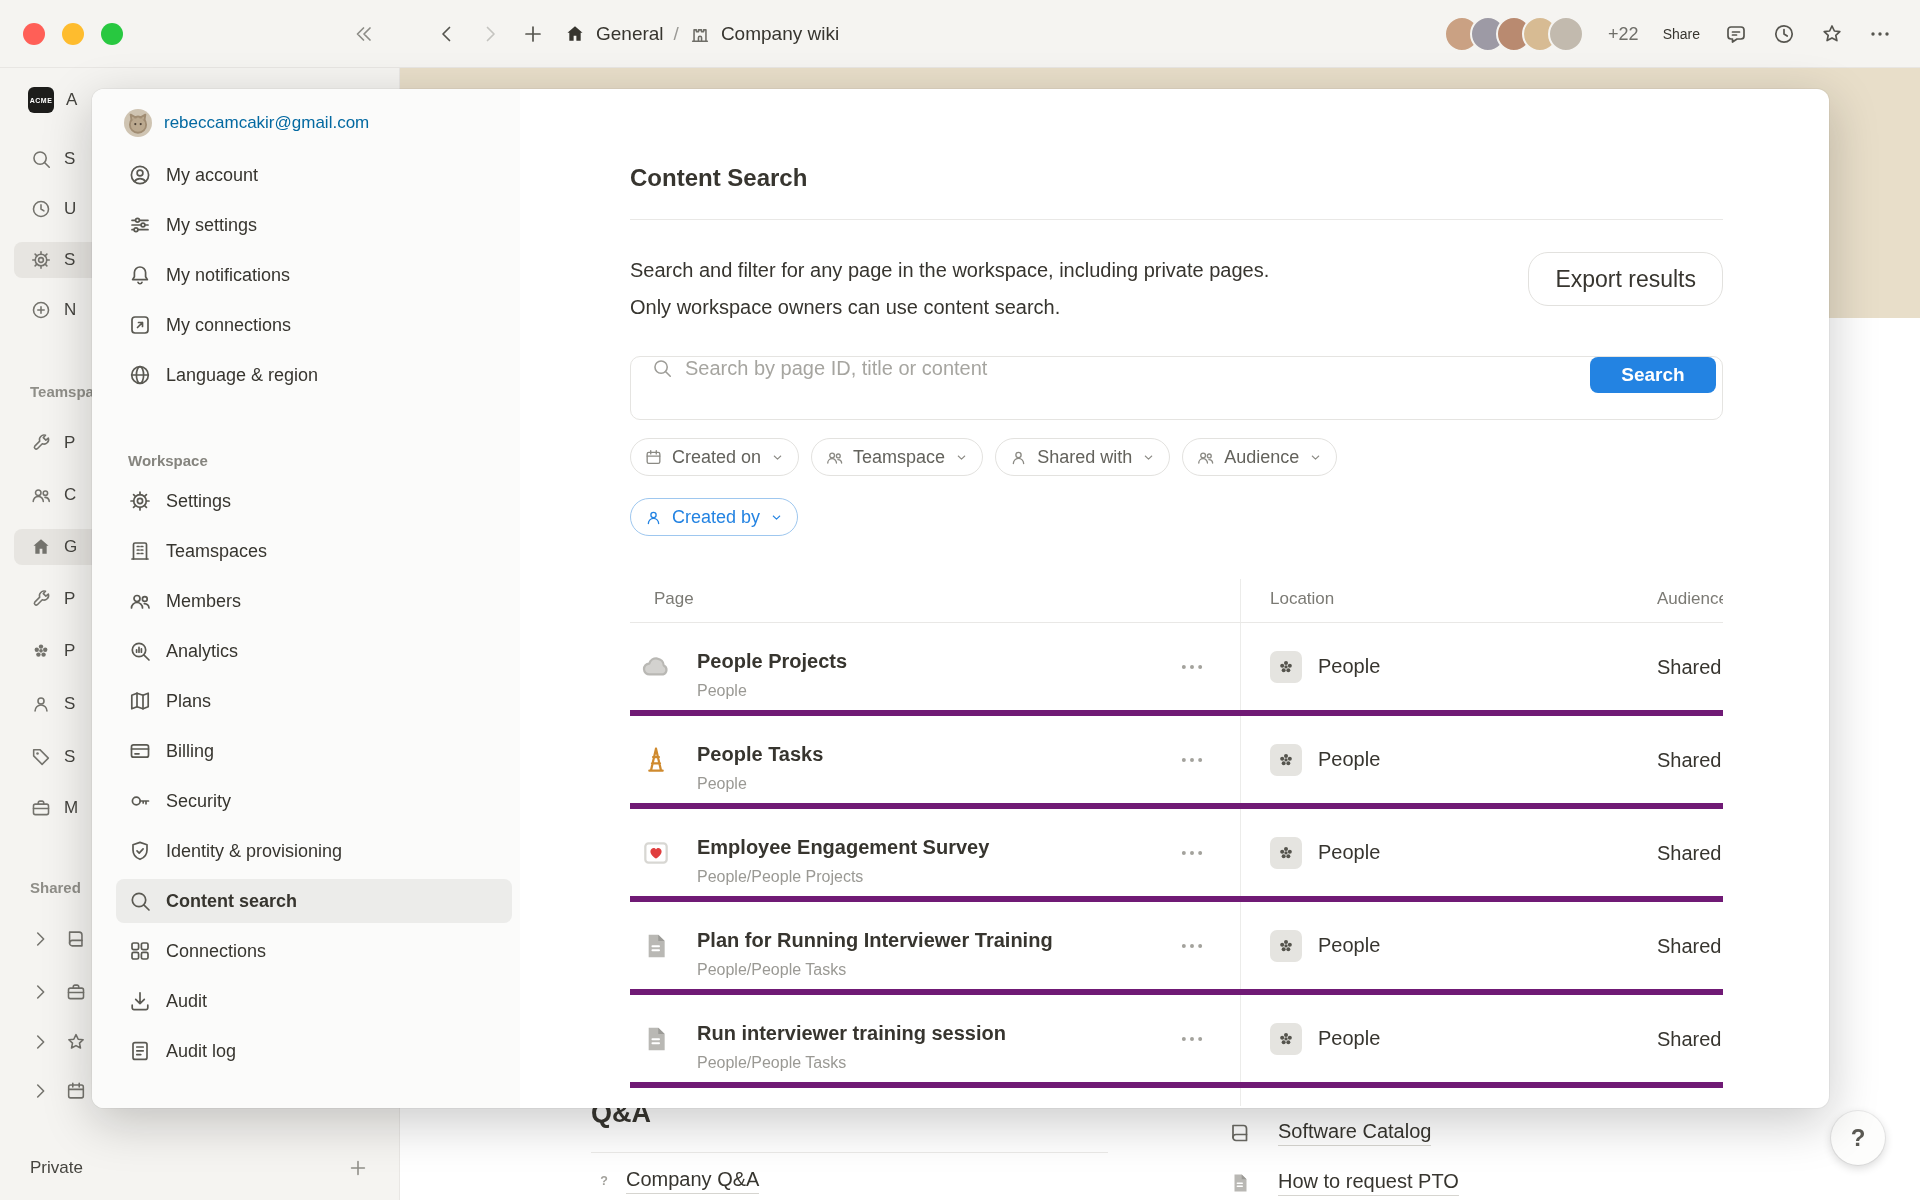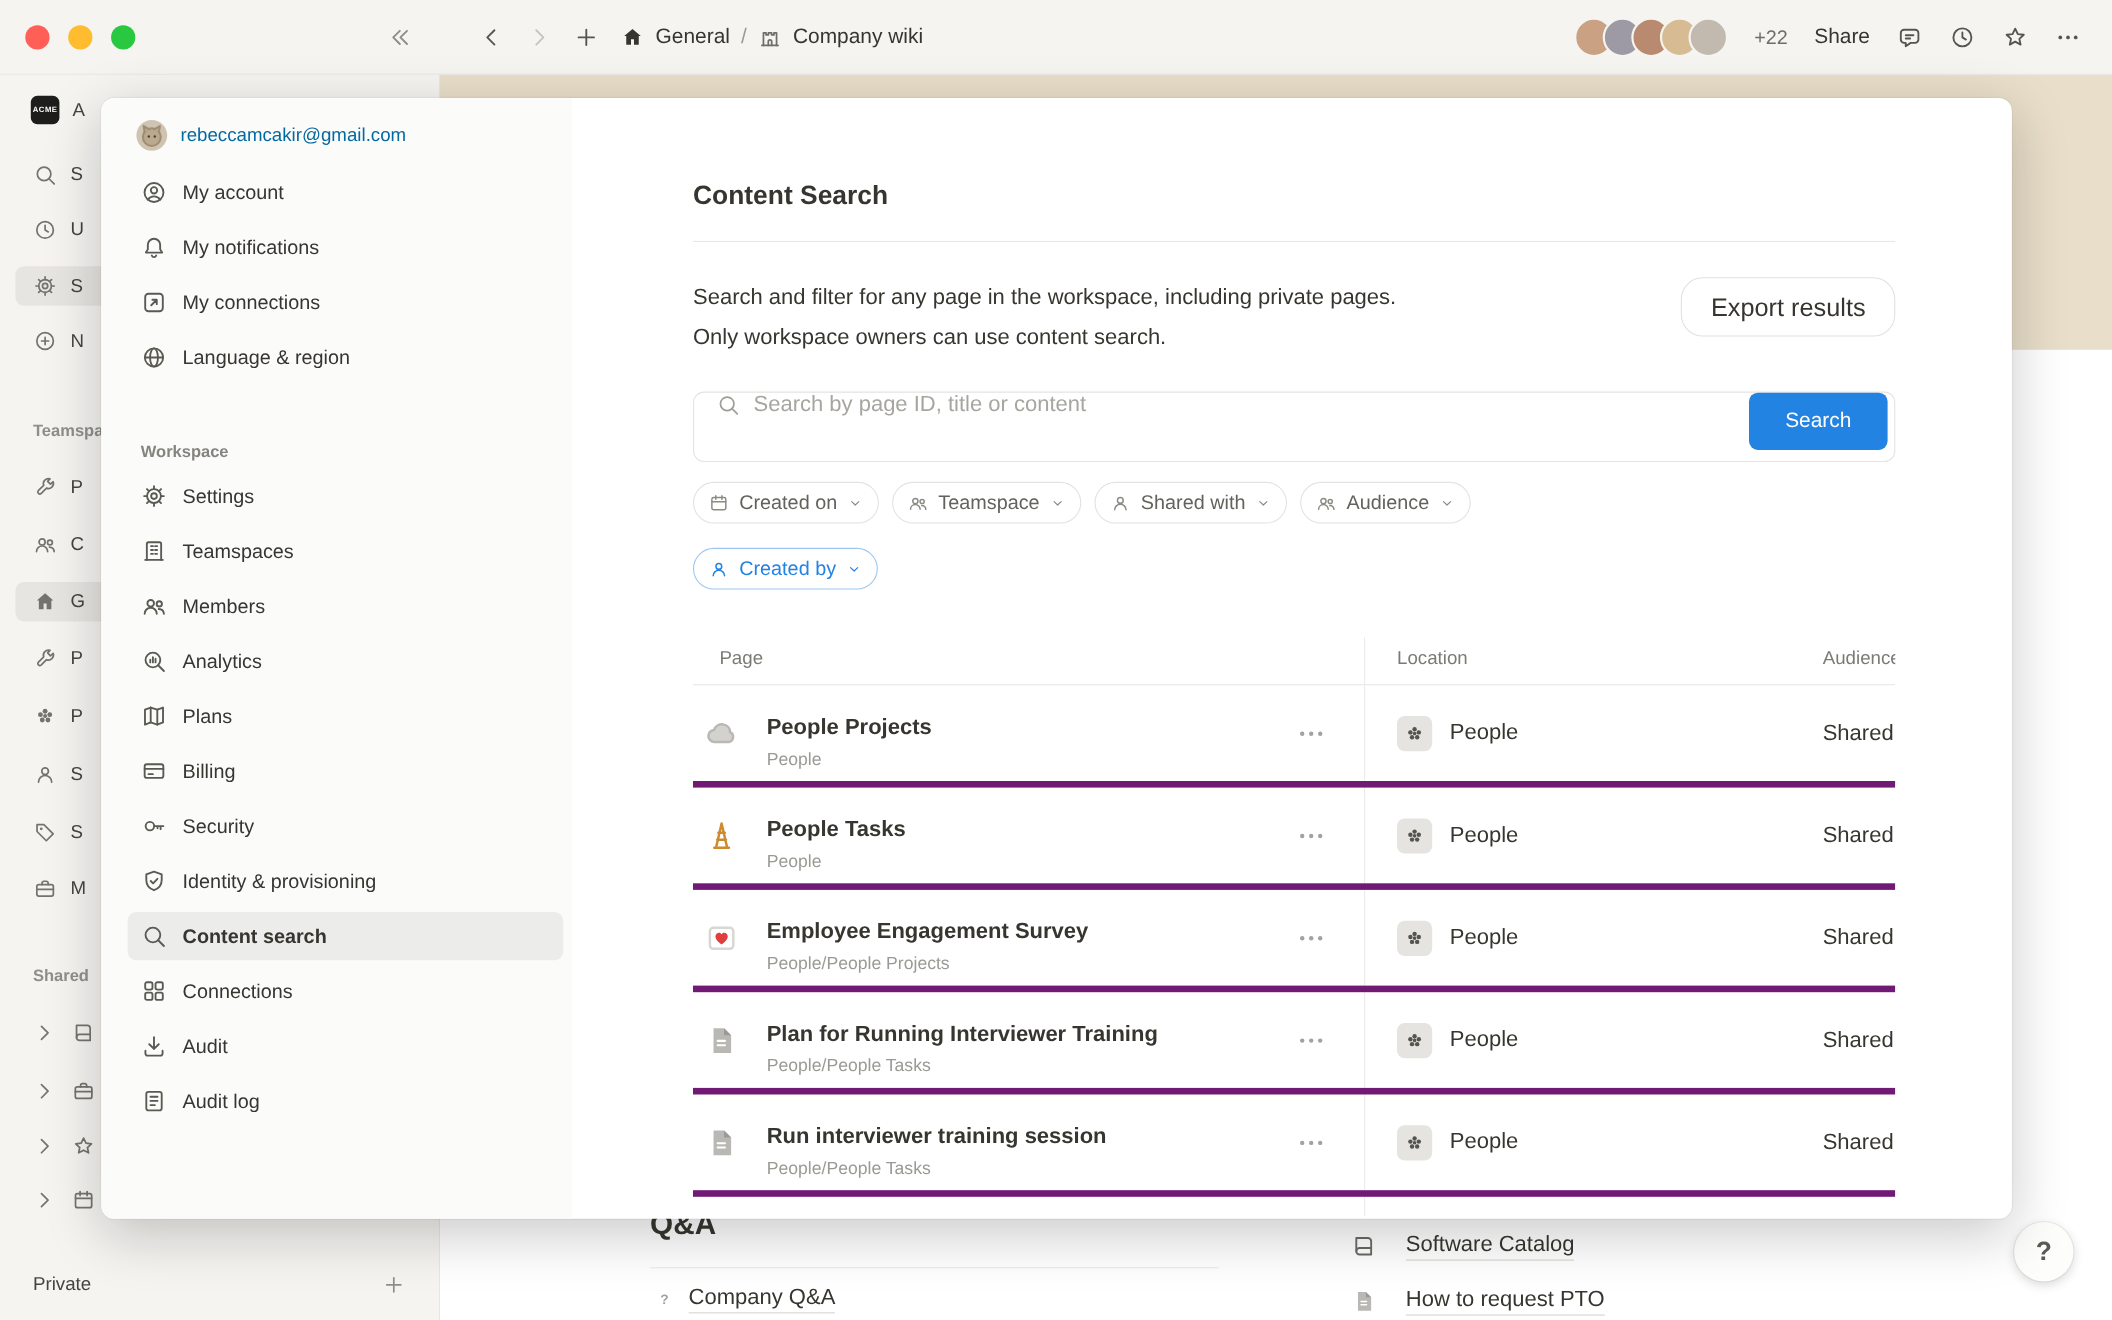--- a/index.html
+++ b/index.html
@@ -16,21 +16,21 @@
   .collapse{left:352px;color:#8d8c87}.back{left:435px}.fwd{left:478px;color:#c5c4c0}.newtab{left:521px}
   .crumbs{position:absolute;left:564px;top:0;height:68px;display:flex;align-items:center;gap:10px;font-size:19px}
   .crumbs .ic22{width:22px;height:22px}
   .crumb-sep{color:#9b9a96}
   .castle-c{color:#6e6d67}
   .tb-right{position:absolute;right:28px;top:0;height:68px;display:flex;align-items:center;gap:24px}
   .avatars{display:flex;align-items:center}
   .av{width:36px;height:36px;border-radius:50%;border:2px solid #f5f4f1;margin-left:-10px;cursor:pointer}
   .av1{background:#caa183;margin-left:0}.av2{background:#9d9aa5}.av3{background:#b98a70}.av4{background:#d7bb93}.av5{background:#c2baae}
   .plus22{font-size:18px;color:#6f6e69;cursor:pointer}
-  .share-lbl{font-size:19px;color:#37352f;cursor:pointer}
+  .share-lbl{font-size:14px;color:#37352f;cursor:pointer}
   .tbr-ic{width:24px;height:24px;color:#56554f;cursor:pointer}
 
   
   .cover{position:absolute;left:400px;top:68px;right:0;height:250px;background:#e8dec9}
   .bg-side{position:absolute;left:0;top:68px;width:400px;bottom:0;background:#f5f4f1;border-right:1px solid #e9e7e4}
   .srow{position:absolute;left:14px;right:14px;height:36px;display:flex;align-items:center;gap:12px;padding-left:16px;border-radius:8px;font-size:17px;color:#45443f;cursor:pointer}
   .srow .ic{width:22px;height:22px;color:#74736d;flex:none}
   .srow.hl{background:#e7e5e1}
   .acme{width:26px;height:26px;background:#1d1d1b;border-radius:6px;color:#fff;font-size:7px;font-weight:700;display:flex;align-items:center;justify-content:center;letter-spacing:.5px;flex:none}
   .slabel{position:absolute;left:30px;font-size:15px;font-weight:700;color:#8f8e88}
@@ -67,21 +67,21 @@
   .smain{flex:1;padding:74px 106px 0 110px;min-width:0;position:relative}
   .stitle{font-size:24px;font-weight:700;line-height:30px}
   .sdivider{height:1px;background:#e9e8e6;margin-top:26px}
   .drow{display:flex;justify-content:space-between;align-items:flex-start;margin-top:32px}
   .dtext{font-size:20px;line-height:37px;color:#37352f}
   .export{height:54px;padding:0 26px;border:1px solid #e2e1de;border-radius:20px;background:#fff;font-size:23px;color:#37352f;display:flex;align-items:center;cursor:pointer;font-family:inherit}
   .sbox{margin-top:30px;height:64px;border:1px solid #e5e4e1;border-radius:10px;display:flex;align-items:flex-start;padding:0 6px 0 20px}
   .sbox .sic{width:22px;height:22px;color:#9e9d98;flex:none}
   .sbox input{flex:1;border:none;outline:none;font-size:20px;margin-left:12px;color:#37352f;background:transparent;font-family:inherit;min-width:0}
   .sbox input::placeholder{color:#a6a5a0}
-  .sbtn{width:126px;height:52px;border-radius:8px;background:#2383e2;color:#fff;font-size:19px;font-weight:400;border:none;display:flex;align-items:center;justify-content:center;cursor:pointer;flex:none;font-family:inherit}
+  .sbtn{width:126px;height:36px;border-radius:8px;background:#2383e2;color:#fff;font-size:19px;font-weight:700;border:none;display:flex;align-items:center;justify-content:center;cursor:pointer;flex:none;font-family:inherit}
   .chips{display:flex;gap:12px;margin-top:18px}
   .chips.second{margin-top:22px}
   .chip{height:38px;border:1px solid #e3e2df;border-radius:19px;display:inline-flex;align-items:center;gap:9px;padding:0 13px;font-size:18px;color:#63625c;cursor:pointer;background:#fff}
   .chip .fic{width:19px;height:19px;color:#8b8a84}
   .chip .chev{width:15px;height:15px;color:#8b8a84}
   .chip.active{color:#2383e2;border-color:#9ec7ef}
   .chip.active .fic,.chip.active .chev{color:#2383e2}
 
   .table{position:relative;margin-top:43px;height:527px;overflow:hidden}
   .vline{position:absolute;left:610px;top:0;bottom:0;width:1px;background:#ececea}
@@ -414,20 +414,31 @@
             <circle cx="12" cy="12" r="8.6"></circle>
             <circle cx="12" cy="10" r="2.9"></circle>
             <path d="M6.4 18.5a6.8 6.8 0 0 1 11.2 0"></path>
           </svg>
         </span>
       <span>My account</span>
     </div>
     <div class="sitem">
       <span class="ic">
           <svg viewBox="0 0 24 24" fill="none" stroke="currentColor" stroke-width="1.7" stroke-linecap="round" stroke-linejoin="round">
+            <path d="M4 7.3h16M4 12h16M4 16.7h16"></path>
+            <circle cx="9.5" cy="7.3" r="1.9" fill="#fbfbfa"></circle>
+            <circle cx="15" cy="12" r="1.9" fill="#fbfbfa"></circle>
+            <circle cx="8" cy="16.7" r="1.9" fill="#fbfbfa"></circle>
+          </svg>
+        </span>
+      <span>My settings</span>
+    </div>
+    <div class="sitem">
+      <span class="ic">
+          <svg viewBox="0 0 24 24" fill="none" stroke="currentColor" stroke-width="1.7" stroke-linecap="round" stroke-linejoin="round">
             <path d="M12 4a5.6 5.6 0 0 0-5.6 5.6v4.1L4.6 16.6h14.8l-1.8-2.9V9.6A5.6 5.6 0 0 0 12 4z"></path>
             <path d="M10 19.3a2.1 2.1 0 0 0 4 0"></path>
           </svg>
         </span>
       <span>My notifications</span>
     </div>
     <div class="sitem">
       <span class="ic">
           <svg viewBox="0 0 24 24" fill="none" stroke="currentColor" stroke-width="1.7" stroke-linecap="round" stroke-linejoin="round">
             <rect x="4" y="4" width="16" height="16" rx="3"></rect>

